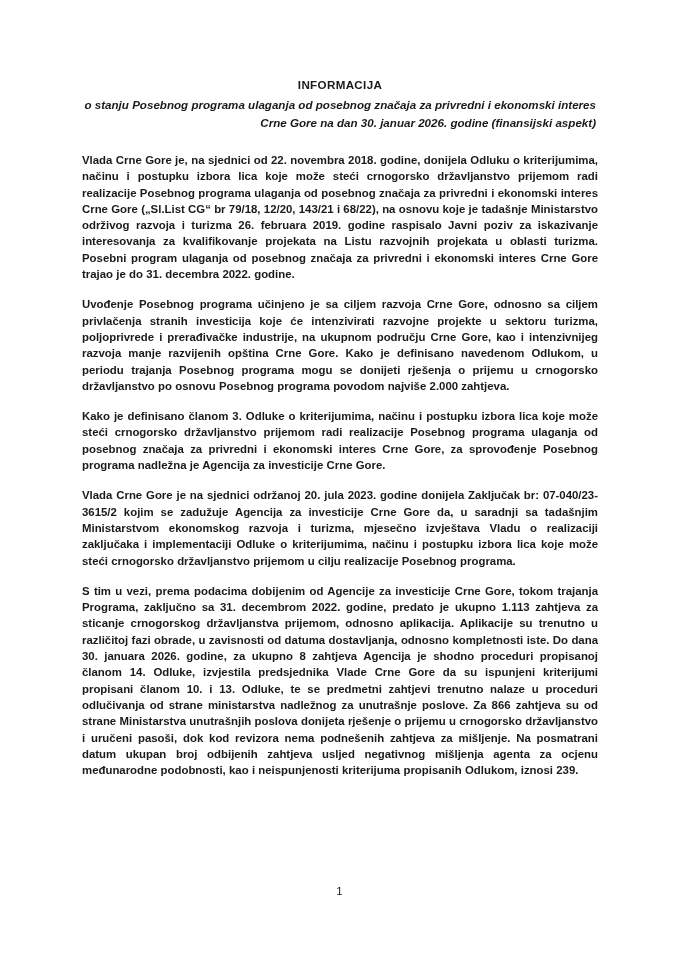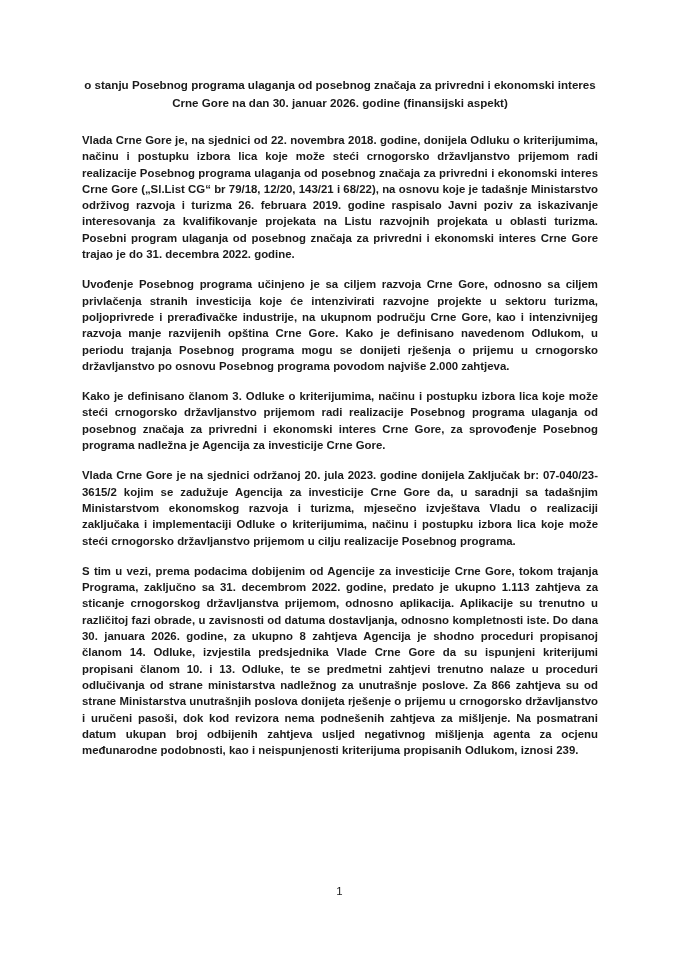--- a/index.html
+++ b/index.html
@@ -39,24 +39,25 @@
     font-weight: bold;
     text-align: center;
     letter-spacing: 0.35px;
     line-height: 17px;
     margin: 0 0 3px 0;
   }
 
   .doc-subtitle {
     font-size: 11.6px;
     font-weight: bold;
-    text-align: center;
+    text-align: right;
     line-height: 17.5px;
     margin: 0;
     padding: 0 2px;
+    font-style: italic;
   }
 
   .body-block {
     margin-top: 21px;
     font-weight: bold;
   }
 
   p.para {
     font-size: 11.4px;
     line-height: 16.3px;
@@ -82,20 +83,21 @@
     color: #1a1a1a;
   }
 </style>
 </head>
 <body>
 
 <div class="page">
 
   <div class="content">
 
+    <h1 class="doc-title">INFORMACIJA</h1>
 
     <h2 class="doc-subtitle">o stanju Posebnog programa ulaganja od posebnog značaja za privredni i ekonomski interes Crne Gore na dan 30. januar 2026. godine (finansijski aspekt)</h2>
 
     <div class="body-block">
       <p class="para">Vlada Crne Gore je, na sjednici od 22. novembra 2018. godine, donijela Odluku o kriterijumima, načinu i postupku izbora lica koje može steći crnogorsko državljanstvo prijemom radi realizacije Posebnog programa ulaganja od posebnog značaja za privredni i ekonomski interes Crne Gore („Sl.List CG“ br 79/18, 12/20, 143/21 i 68/22), na osnovu koje je tadašnje Ministarstvo održivog razvoja i turizma 26. februara 2019. godine raspisalo Javni poziv za iskazivanje interesovanja za kvalifikovanje projekata na Listu razvojnih projekata u oblasti turizma. Posebni program ulaganja od posebnog značaja za privredni i ekonomski interes Crne Gore trajao je do 31. decembra 2022. godine.</p>
       <p class="para">Uvođenje Posebnog programa učinjeno je sa ciljem razvoja Crne Gore, odnosno sa ciljem privlačenja stranih investicija koje će intenzivirati razvojne projekte u sektoru turizma, poljoprivrede i prerađivačke industrije, na ukupnom području Crne Gore, kao i intenzivnijeg razvoja manje razvijenih opština Crne Gore. Kako je definisano navedenom Odlukom, u periodu trajanja Posebnog programa mogu se donijeti rješenja o prijemu u crnogorsko državljanstvo po osnovu Posebnog programa povodom najviše 2.000 zahtjeva.</p>
       <p class="para">Kako je definisano članom 3. Odluke o kriterijumima, načinu i postupku izbora lica koje može steći crnogorsko državljanstvo prijemom radi realizacije Posebnog programa ulaganja od posebnog značaja za privredni i ekonomski interes Crne Gore, za sprovođenje Posebnog programa nadležna je Agencija za investicije Crne Gore.</p>
       <p class="para">Vlada Crne Gore je na sjednici održanoj 20. jula 2023. godine donijela Zaključak br: 07-040/23-3615/2 kojim se zadužuje Agencija za investicije Crne Gore da, u saradnji sa tadašnjim Ministarstvom ekonomskog razvoja i turizma, mjesečno izvještava Vladu o realizaciji zaključaka i implementaciji Odluke o kriterijumima, načinu i postupku izbora lica koje može steći crnogorsko državljanstvo prijemom u cilju realizacije Posebnog programa.</p>
       <p class="para">S tim u vezi, prema podacima dobijenim od Agencije za investicije Crne Gore, tokom trajanja Programa, zaključno sa 31. decembrom 2022. godine, predato je ukupno 1.113 zahtjeva za sticanje crnogorskog državljanstva prijemom, odnosno aplikacija. Aplikacije su trenutno u različitoj fazi obrade, u zavisnosti od datuma dostavljanja, odnosno kompletnosti iste. Do dana 30. januara 2026. godine, za ukupno 8 zahtjeva Agencija je shodno proceduri propisanoj članom 14. Odluke, izvjestila predsjednika Vlade Crne Gore da su ispunjeni kriterijumi propisani članom 10. i 13. Odluke, te se predmetni zahtjevi trenutno nalaze u proceduri odlučivanja od strane ministarstva nadležnog za unutrašnje poslove. Za 866 zahtjeva su od strane Ministarstva unutrašnjih poslova donijeta rješenje o prijemu u crnogorsko državljanstvo i uručeni pasoši, dok kod revizora nema podnešenih zahtjeva za mišljenje. Na posmatrani datum ukupan broj odbijenih zahtjeva usljed negativnog mišljenja agenta za ocjenu međunarodne podobnosti, kao i neispunjenosti kriterijuma propisanih Odlukom, iznosi 239.</p>
     </div>

